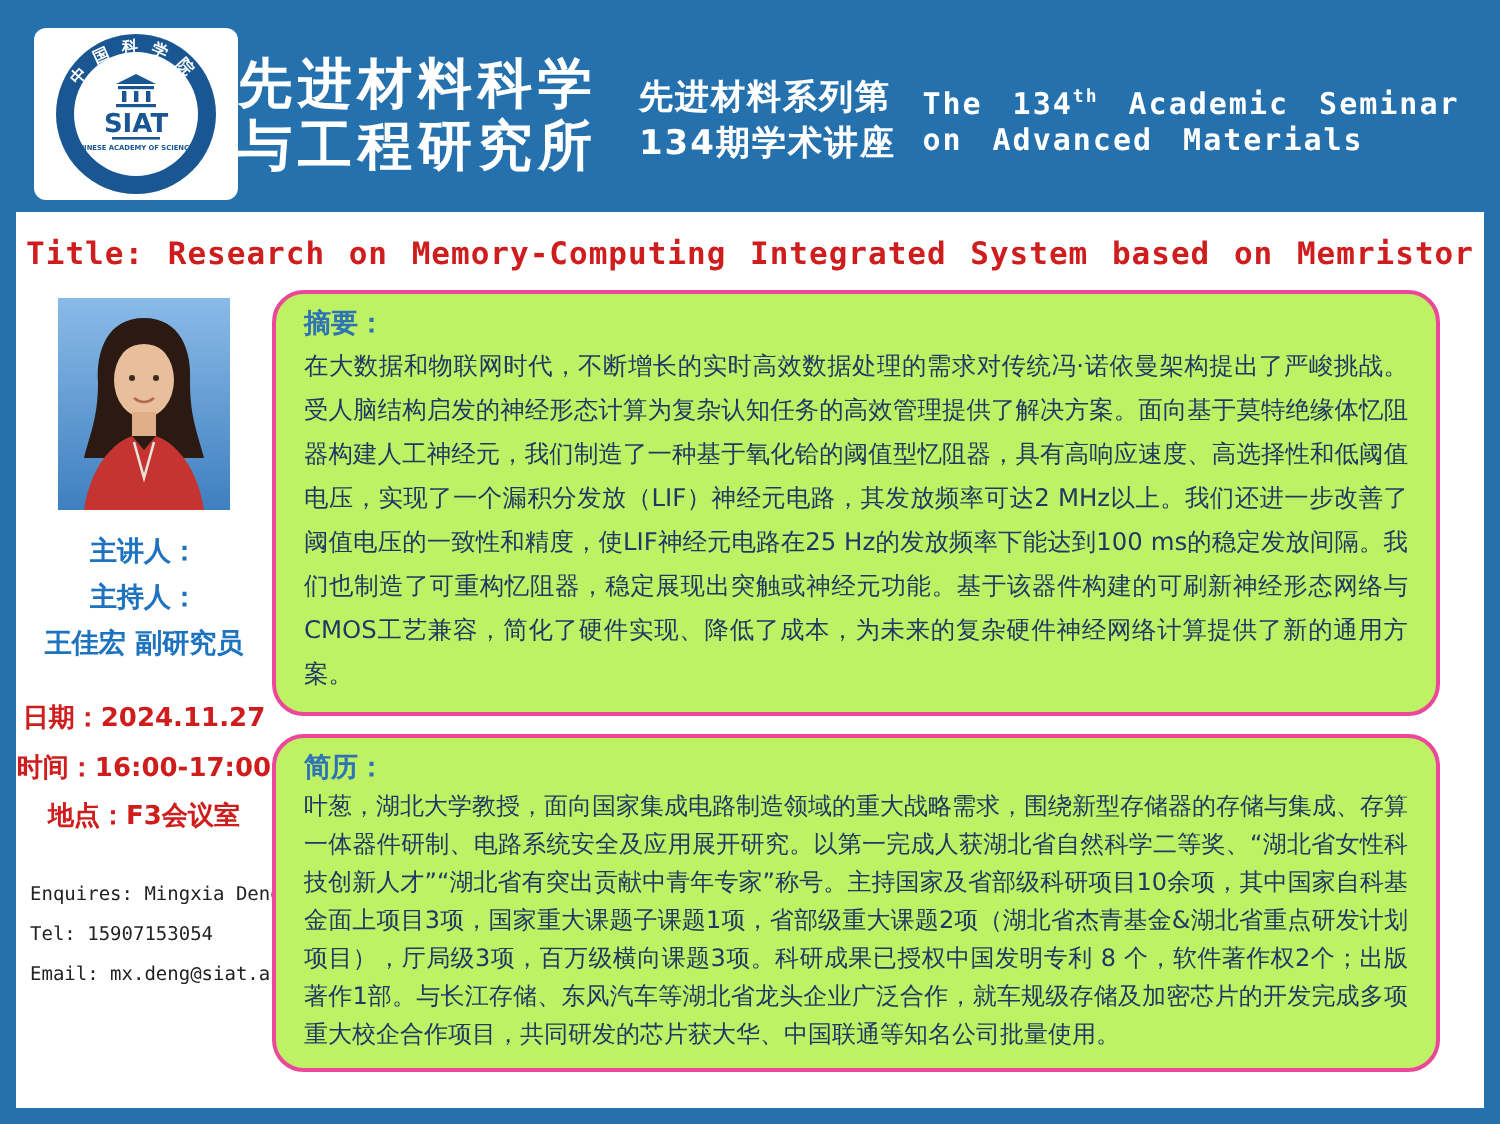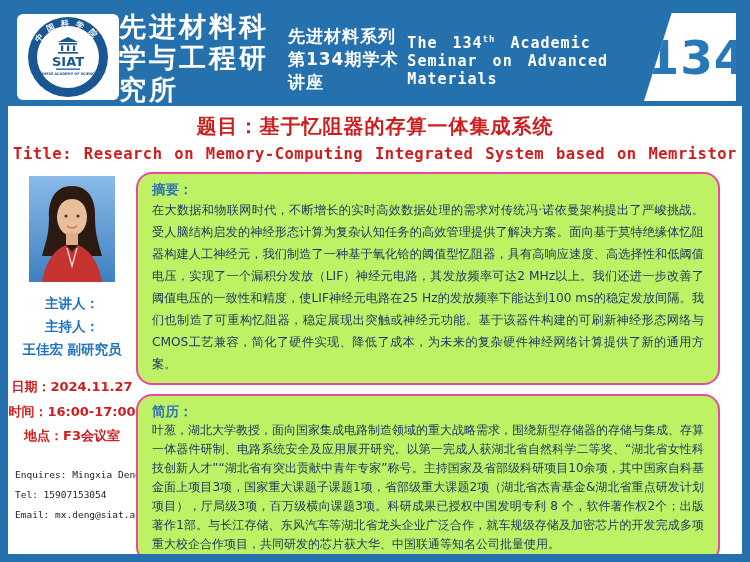--- a/index.html
+++ b/index.html
@@ -90,27 +90,23 @@
         <text x="42" y="51" text-anchor="middle" font-size="13" font-weight="bold" fill="#1A5792" font-family="DejaVu Sans, sans-serif">SIAT</text>
         <rect x="30" y="53.5" width="24" height="1.3" fill="#1A5792"></rect>
         <text x="42" y="60" text-anchor="middle" font-size="3.4" font-weight="bold" fill="#1A5792">CHINESE ACADEMY OF SCIENCES</text>
       </svg>
     </div>
     <div class="header-center">
       <div class="org-title">先进材料科学与工程研究所</div>
       <div class="series-sub">先进材料系列第134期学术讲座</div>
       <div class="eng-sub"><span>The 134</span><sup>th</sup><span> Academic Seminar on Advanced Materials</span></div>
     </div>
-    <div class="number-box">
-      <span>134</span>
-    </div>
   </div>
 
   <div class="title-block">
-    <div class="cn-title">题目：基于忆阻器的存算一体集成系统</div>
     <div class="en-title">Title: Research on Memory-Computing Integrated System based on Memristor</div>
   </div>
 
   <div class="main">
 
     <div class="sidebar">
       <svg class="photo" viewBox="0 0 86 106">
         <defs>
           <linearGradient id="pbg" x1="0" y1="0" x2="0" y2="1">
             <stop offset="0" stop-color="#8ABBE8"></stop>

